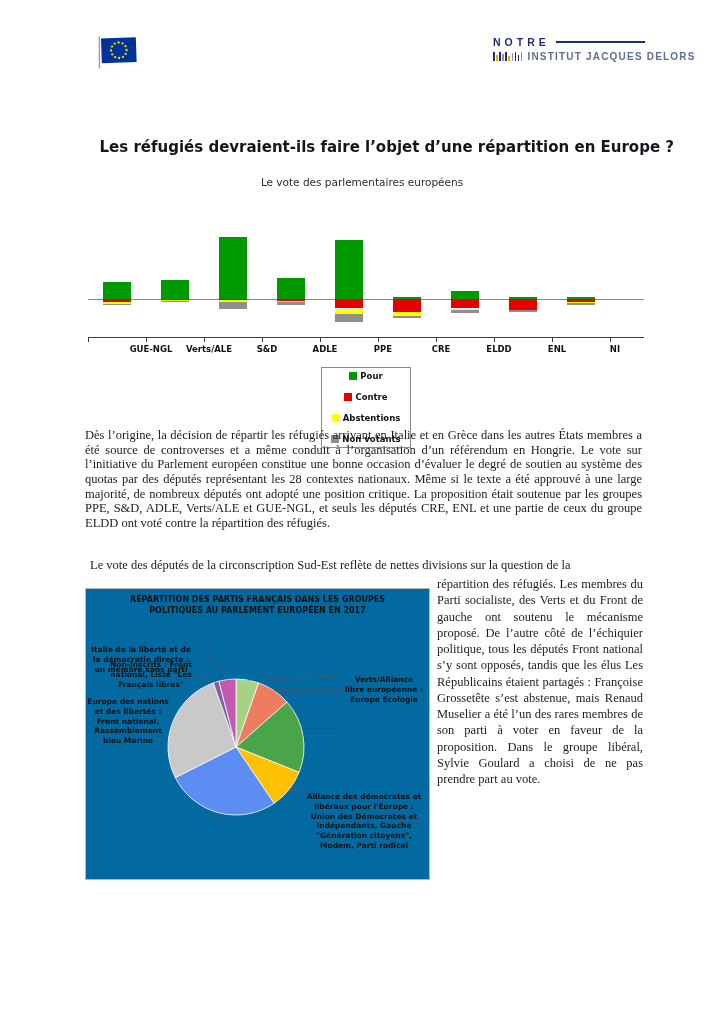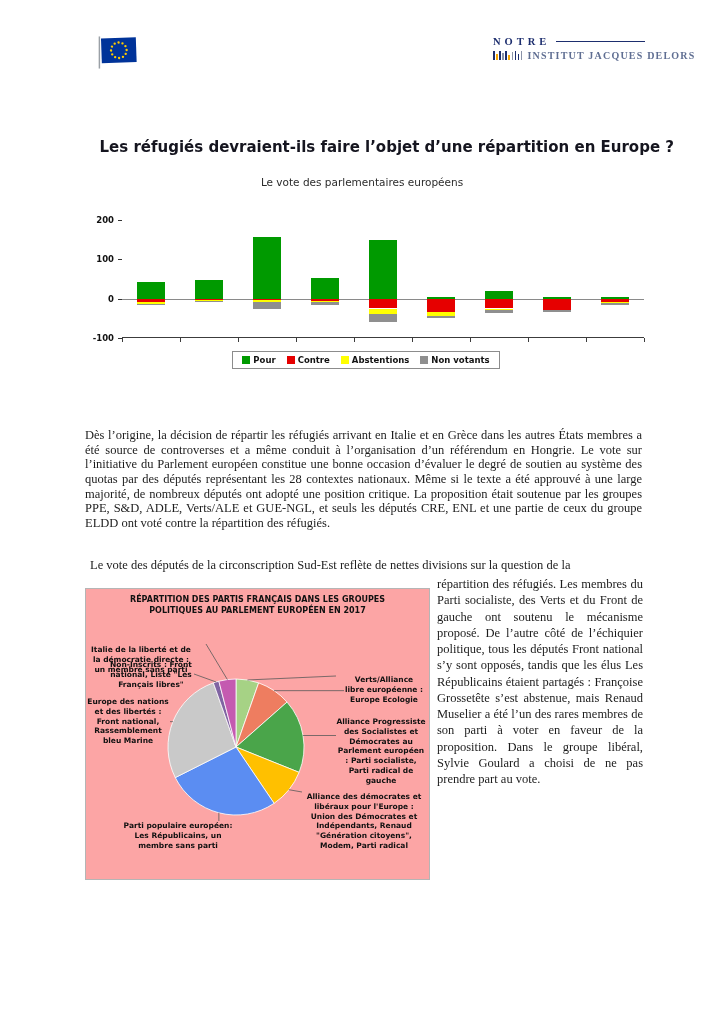--- a/index.html
+++ b/index.html
@@ -6,21 +6,21 @@
   html,body { background:#ffffff; }
   body { width:724px; height:1024px; position:relative; font-family:"Liberation Serif", serif; color:#1c1c1c; }
   .page { position:absolute; inset:0; background:#fff; overflow:hidden; }
 
   
   .header { position:absolute; top:36px; left:95px; width:550px; display:flex; justify-content:space-between; align-items:flex-start; }
   .logo-left { display:flex; gap:9px; align-items:flex-start; }
   .logo-left .text { font-family:"DejaVu Sans", sans-serif; color:#00a79d; font-size:12.5px; font-weight:bold; line-height:1.18; padding-top:1px; }
   .logo-left .text .france { font-weight:normal; color:#16b5a8; font-size:11.5px; }
 
-  .logo-right { width:152px; font-family:Liberation Serif, serif; color:#1d2e6e; }
+  .logo-right { width:152px; font-family:Liberation Sans, sans-serif; color:#1d2e6e; }
   .notre-row { display:flex; align-items:center; gap:6px; }
   .notre-row .notre { font-size:10.5px; font-weight:bold; letter-spacing:4px; color:#1d2e6e; }
   .notre-row .rule { flex:1; height:1.2px; background:#1d2e6e; }
   .europe-row { display:flex; align-items:center; font-size:23px; font-weight:bold; letter-spacing:1.5px; line-height:1.05; color:#1d2e6e; }
   .europe-row .star { margin:0 1px; }
   .institut-row { display:flex; align-items:center; gap:5px; margin-top:3px; }
   .barcode { display:flex; gap:1.5px; align-items:flex-end; }
   .barcode i { display:block; width:1.6px; }
   .institut-row .txt { font-size:10px; letter-spacing:1.2px; color:#5f6e92; font-weight:bold; white-space:nowrap; }
 
@@ -34,31 +34,31 @@
   .y-axis { position:relative; width:34px; height:118px; }
   .y-tick { position:absolute; right:8px; transform:translateY(-50%); font-size:8.5px; font-weight:bold; color:#111; }
   .y-tickmark { position:absolute; right:0; width:4px; height:1px; background:#333; }
   .plot { position:relative; flex:1; height:118px; }
   .bar-seg { position:absolute; }
   .zero-line { position:absolute; left:0; right:0; height:1px; background:#8a8a8a; }
   .base-line { position:absolute; left:0; right:0; bottom:0; height:1px; background:#3c3c3c; }
   .x-tick { position:absolute; bottom:-4px; width:1px; height:4px; background:#3c3c3c; }
   .x-labels { display:flex; margin-left:34px; }
   .x-labels span { flex:1; text-align:center; font-size:8.5px; font-weight:bold; color:#111; padding-top:6px; }
-  .legend { margin:13px auto 0; display:flex; gap:11px; justify-content:center; align-items:center; border:1px solid #8c8c8c; width:max-content; padding:3px 9px; font-size:8.5px; font-weight:bold; color:#111; }
+  .legend { margin:13px auto 0; display:flex; gap:11px; justify-content:center; align-items:center; border:1px solid #8c8c8c; width:max-content; padding:3px 9px; font-size:8.5px; font-weight:bold; color:#111;flex-direction:column; }
   .legend .item { display:flex; align-items:center; }
   .legend .sq { width:8px; height:8px; display:inline-block; margin-right:3px; }
 
   
   .para1 { position:absolute; top:428px; left:85px; width:557px; text-align:justify; font-size:12.5px; line-height:1.17; }
   .para2-intro { position:absolute; top:558px; left:90px; width:560px; font-size:12.5px; white-space:nowrap; }
   .col2 { position:absolute; top:576px; left:437px; width:206px; text-align:justify; font-size:12.5px; line-height:1.3; }
 
   
-  .pie-box { position:absolute; top:588px; left:85px; width:345px; height:292px; border:1px solid #b5b5b5; background:#fca5a5; }
+  .pie-box { position:absolute; top:588px; left:85px; width:345px; height:292px; border:1px solid #b5b5b5; background:#0369a1; }
   .pie-title { position:absolute; top:6px; left:30px; right:30px; text-align:center; font-family:"DejaVu Sans", sans-serif; font-weight:bold; font-size:8px; line-height:1.35; color:#111; }
   .pie-svg { position:absolute; left:0; top:0; }
   .pie-label { position:absolute; font-family:"DejaVu Sans", sans-serif; font-weight:bold; font-size:7.5px; line-height:1.3; text-align:center; color:#111; }
 </style>
 </head>
 <body>
 
 <div class="page">
 
   <header class="header">
@@ -104,30 +104,20 @@
         <span class="txt">INSTITUT JACQUES DELORS</span>
       </div>
     </div>
   </header>
 
   <h1 class="doc-title">Les réfugiés devraient-ils faire l’objet d’une répartition en Europe ?</h1>
   <div class="chart-subtitle">Le vote des parlementaires européens</div>
 
   <section class="barchart">
     <div class="bar-wrap">
-      <div class="y-axis">
-          <span class="y-tick" style="top: 0px;">200</span>
-          <i class="y-tickmark" style="top: 0px;"></i>
-          <span class="y-tick" style="top: 39.3333px;">100</span>
-          <i class="y-tickmark" style="top: 39.3333px;"></i>
-          <span class="y-tick" style="top: 78.6667px;">0</span>
-          <i class="y-tickmark" style="top: 78.6667px;"></i>
-          <span class="y-tick" style="top: 118px;">-100</span>
-          <i class="y-tickmark" style="top: 118px;"></i>
-        </div>
       <div class="plot">
           <div class="zero-line" style="top: 78.6667px;"></div>
           <div class="base-line"></div>
           <i class="x-tick" style="left: 0px;"></i>
           <i class="x-tick" style="left: 58px;"></i>
           <i class="x-tick" style="left: 116px;"></i>
           <i class="x-tick" style="left: 174px;"></i>
           <i class="x-tick" style="left: 232px;"></i>
           <i class="x-tick" style="left: 290px;"></i>
           <i class="x-tick" style="left: 348px;"></i>
@@ -165,20 +155,31 @@
           <div class="bar-seg" style="left: 421.08px; width: 27.84px; top: 77.4867px; height: 1.18px; background: rgb(0, 154, 0);"></div>
           <div class="bar-seg" style="left: 421.08px; width: 27.84px; top: 78.6667px; height: 11.0133px; background: rgb(230, 0, 0);"></div>
           <div class="bar-seg" style="left: 421.08px; width: 27.84px; top: 89.68px; height: 0.786667px; background: rgb(255, 255, 0);"></div>
           <div class="bar-seg" style="left: 421.08px; width: 27.84px; top: 90.4667px; height: 1.57333px; background: rgb(143, 143, 143);"></div>
           <div class="bar-seg" style="left: 479.08px; width: 27.84px; top: 76.7px; height: 1.96667px; background: rgb(0, 154, 0);"></div>
           <div class="bar-seg" style="left: 479.08px; width: 27.84px; top: 78.6667px; height: 3.14667px; background: rgb(230, 0, 0);"></div>
           <div class="bar-seg" style="left: 479.08px; width: 27.84px; top: 81.8133px; height: 1.57333px; background: rgb(255, 255, 0);"></div>
           <div class="bar-seg" style="left: 479.08px; width: 27.84px; top: 83.3867px; height: 1.18px; background: rgb(143, 143, 143);"></div>
         </div>
     </div>
+    <div class="x-labels">
+        <span>GUE-NGL</span>
+        <span>Verts/ALE</span>
+        <span>S&amp;D</span>
+        <span>ADLE</span>
+        <span>PPE</span>
+        <span>CRE</span>
+        <span>ELDD</span>
+        <span>ENL</span>
+        <span>NI</span>
+      </div>
     <div class="legend">
         <span class="item">
           <i class="sq" style="background: rgb(0, 154, 0);"></i>
           <span>Pour</span>
         </span>
         <span class="item">
           <i class="sq" style="background: rgb(230, 0, 0);"></i>
           <span>Contre</span>
         </span>
         <span class="item">
@@ -210,23 +211,21 @@
         <line x1="161.49205578188574" y1="90.97811809635583" x2="250" y2="87" stroke="#595959" stroke-width="0.8"></line>
         <line x1="188.0782854573565" y1="101.66134385141874" x2="258" y2="101.66134385141874" stroke="#595959" stroke-width="0.8"></line>
         <line x1="217.02188190364416" y1="146.50794421811426" x2="250" y2="146.50794421811426" stroke="#595959" stroke-width="0.8"></line>
         <line x1="202.90643129365387" y1="200.7189598161037" x2="216" y2="203" stroke="#595959" stroke-width="0.8"></line>
         <line x1="132.86549182581143" y1="223.80584039147791" x2="132.86549182581143" y2="232" stroke="#595959" stroke-width="0.8"></line>
         <line x1="86.90354614383739" y1="132.64575951093897" x2="84" y2="132.64575951093897" stroke="#595959" stroke-width="0.8"></line>
         <line x1="130.08805155319465" y1="92.98066203773092" x2="108" y2="85" stroke="#595959" stroke-width="0.8"></line>
         <line x1="141.3627882572123" y1="90.55077040239637" x2="120" y2="55" stroke="#595959" stroke-width="0.8"></line>
       </svg>
     <div class="pie-label" style="left:258px;top:86px;width:80px;">Verts/Alliance libre européenne : Europe Ecologie</div>
-    <div class="pie-label" style="left:250px;top:128px;width:90px;">Alliance Progressiste des Socialistes et Démocrates au Parlement européen : Parti socialiste, Parti radical de gauche</div>
-    <div class="pie-label" style="left:216px;top:203px;width:124px;">Alliance des démocrates et libéraux pour l'Europe : Union des Démocrates et Indépendants, Renaud "Génération citoyens", Modem, Parti radical</div>
-    <div class="pie-label" style="left:36px;top:232px;width:112px;">Parti populaire européen: Les Républicains, un membre sans parti</div>
+    <div class="pie-label" style="left:216px;top:203px;width:124px;">Alliance des démocrates et libéraux pour l'Europe : Union des Démocrates et Indépendants, Gauche "Génération citoyens", Modem, Parti radical</div>
     <div class="pie-label" style="left:0px;top:108px;width:84px;">Europe des nations et des libertés : Front national, Rassemblement bleu Marine</div>
     <div class="pie-label" style="left:2px;top:56px;width:106px;">Italie de la liberté et de la démocratie directe : un membre sans parti</div>
     <div class="pie-label" style="left:10px;top:26px;width:110px;margin-top:45px;">Non-Inscrits : Front national, Liste "Les Français libres"</div>
   </section>
 
   <p class="col2">répartition des réfugiés. Les membres du Parti socialiste, des Verts et du Front de gauche ont soutenu le mécanisme proposé. De l’autre côté de l’échiquier politique, tous les députés Front national s’y sont opposés, tandis que les élus Les Républicains étaient partagés : Françoise Grossetête s’est abstenue, mais Renaud Muselier a été l’un des rares membres de son parti à voter en faveur de la proposition. Dans le groupe libéral, Sylvie Goulard a choisi de ne pas prendre part au vote.</p>
 
 </div>
 
 </body></html>

